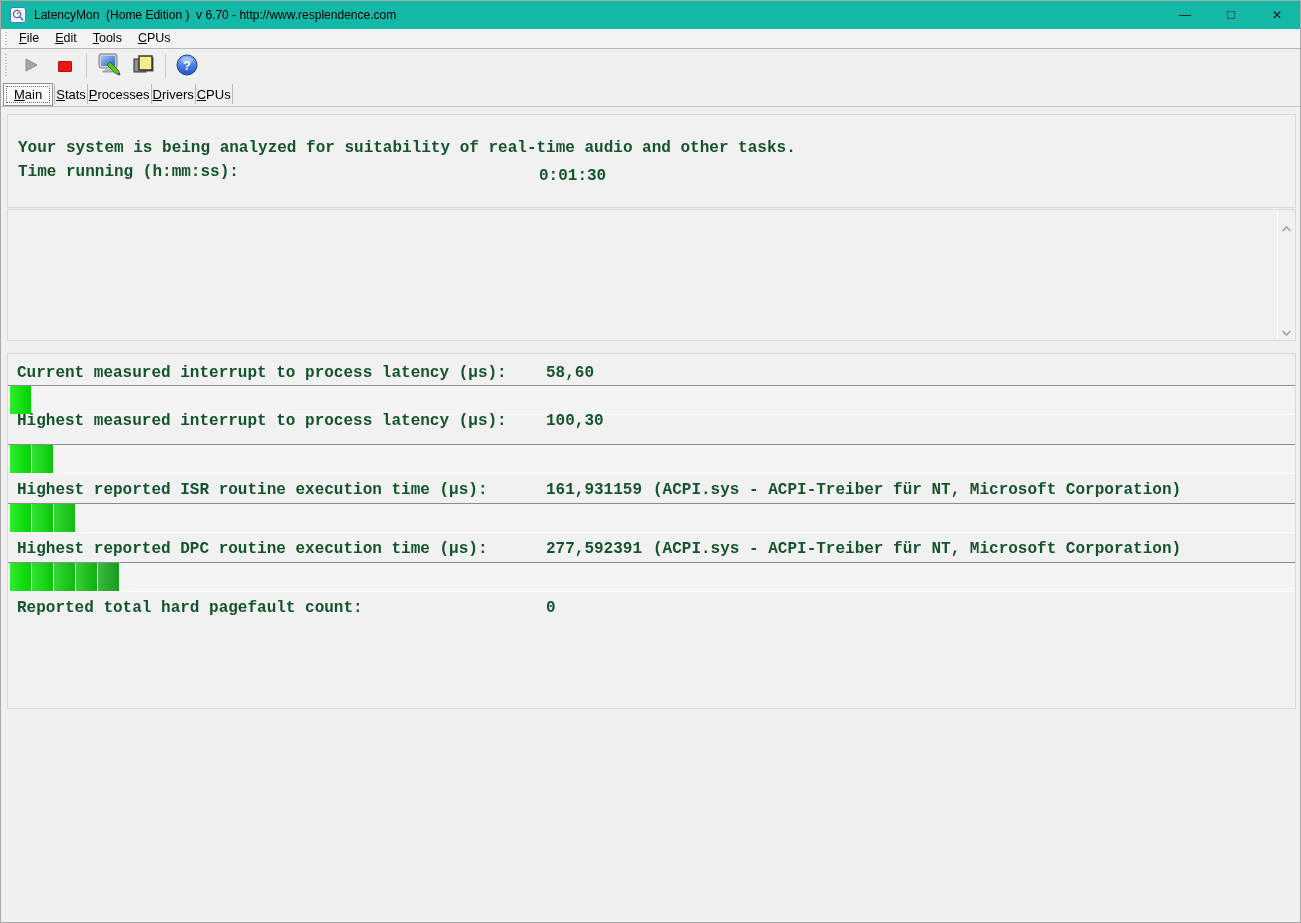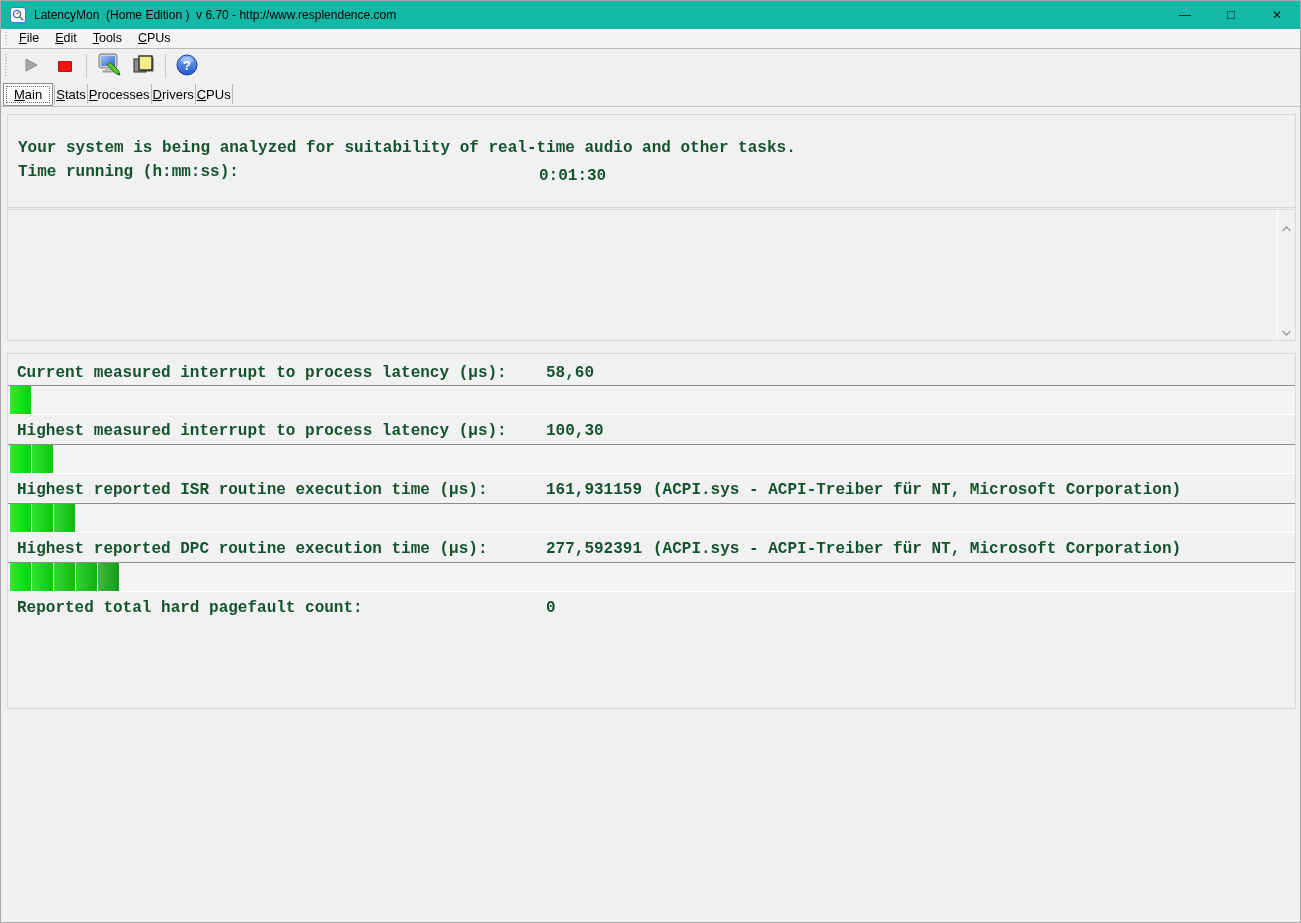--- a/index.html
+++ b/index.html
@@ -225,21 +225,21 @@
   <div class="panel panel3">
 
     <div class="m-label" style="top:8px">
       <span class="mono m-text">Current measured interrupt to process latency (µs):</span>
       <span class="mono m-value">58,60</span>
     </div>
     <div class="m-track" style="top:31px">
         <div class="seg" style="background-color: rgb(4, 234, 4);"></div>
       </div>
 
-    <div class="m-label" style="top:66px">
+    <div class="m-label" style="top:56px">
       <span class="mono m-text">Highest measured interrupt to process latency (µs):</span>
       <span class="mono m-value">100,30</span>
     </div>
     <div class="m-track" style="top:90px">
         <div class="seg" style="background-color: rgb(4, 234, 4);"></div>
         <div class="seg" style="background-color: rgb(10, 221, 10);"></div>
       </div>
 
     <div class="m-label" style="top:125px">
       <span class="mono m-text">Highest reported ISR routine execution time (µs):</span>

